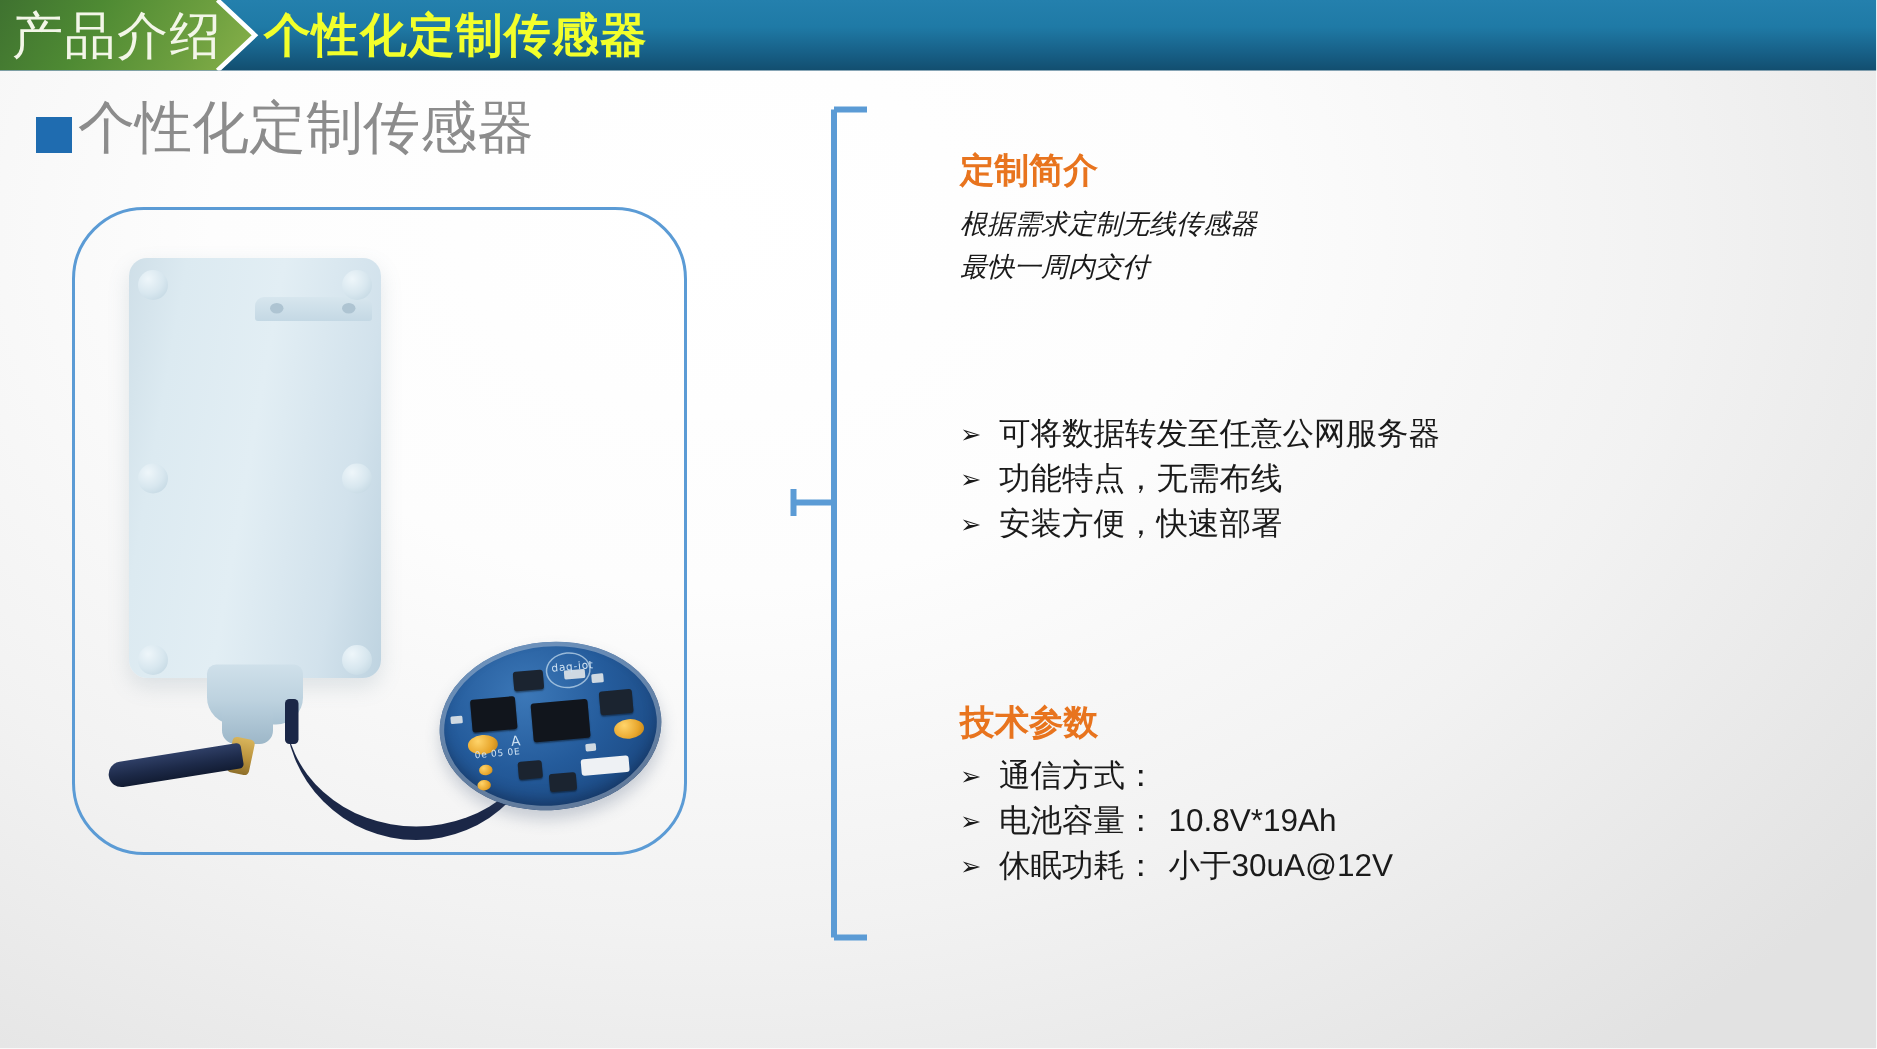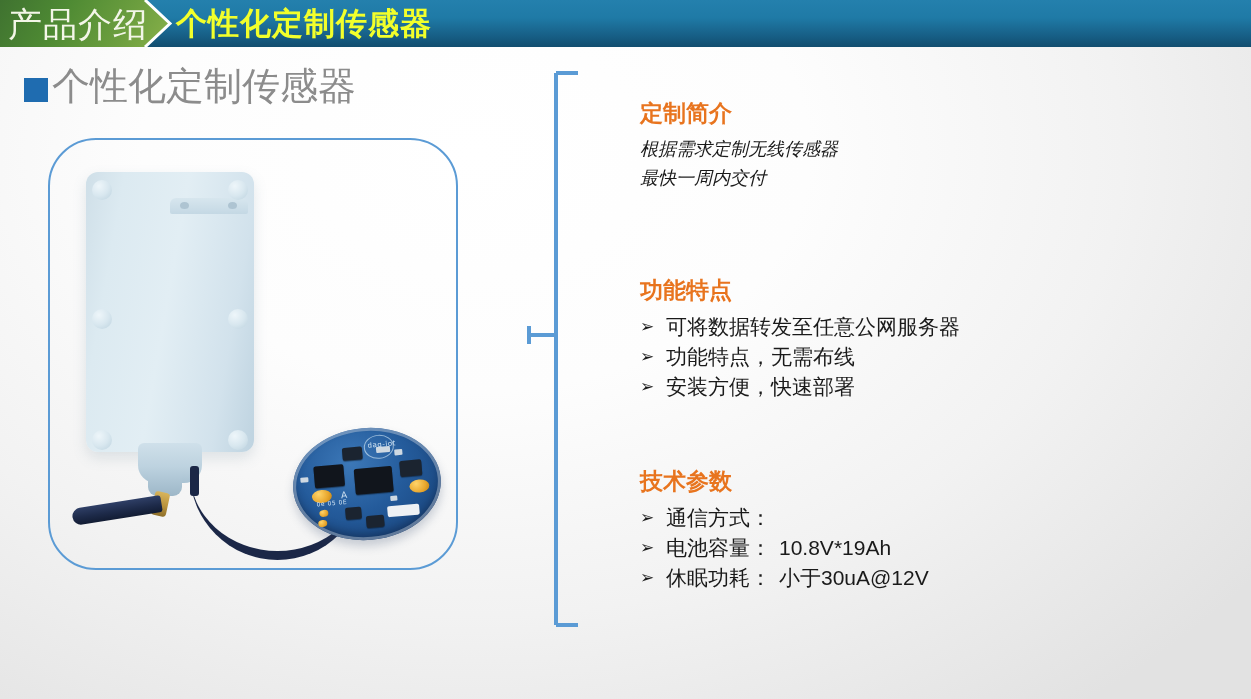--- a/index.html
+++ b/index.html
@@ -395,21 +395,20 @@
     </g>
   </svg>
 
   <div class="block" id="b1">
     <div class="block-head">定制简介</div>
     <div class="plain-line">根据需求定制无线传感器</div>
     <div class="plain-line">最快一周内交付</div>
   </div>
 
   <div class="block" id="b2">
-    <div class="block-head">功能特点</div>
     <div class="bullet-row">
       <span class="bullet-mark">➢</span>
       <span class="bullet-label">可将数据转发至任意公网服务器</span>
     </div>
     <div class="bullet-row">
       <span class="bullet-mark">➢</span>
       <span class="bullet-label">功能特点，无需布线</span>
     </div>
     <div class="bullet-row">
       <span class="bullet-mark">➢</span>

